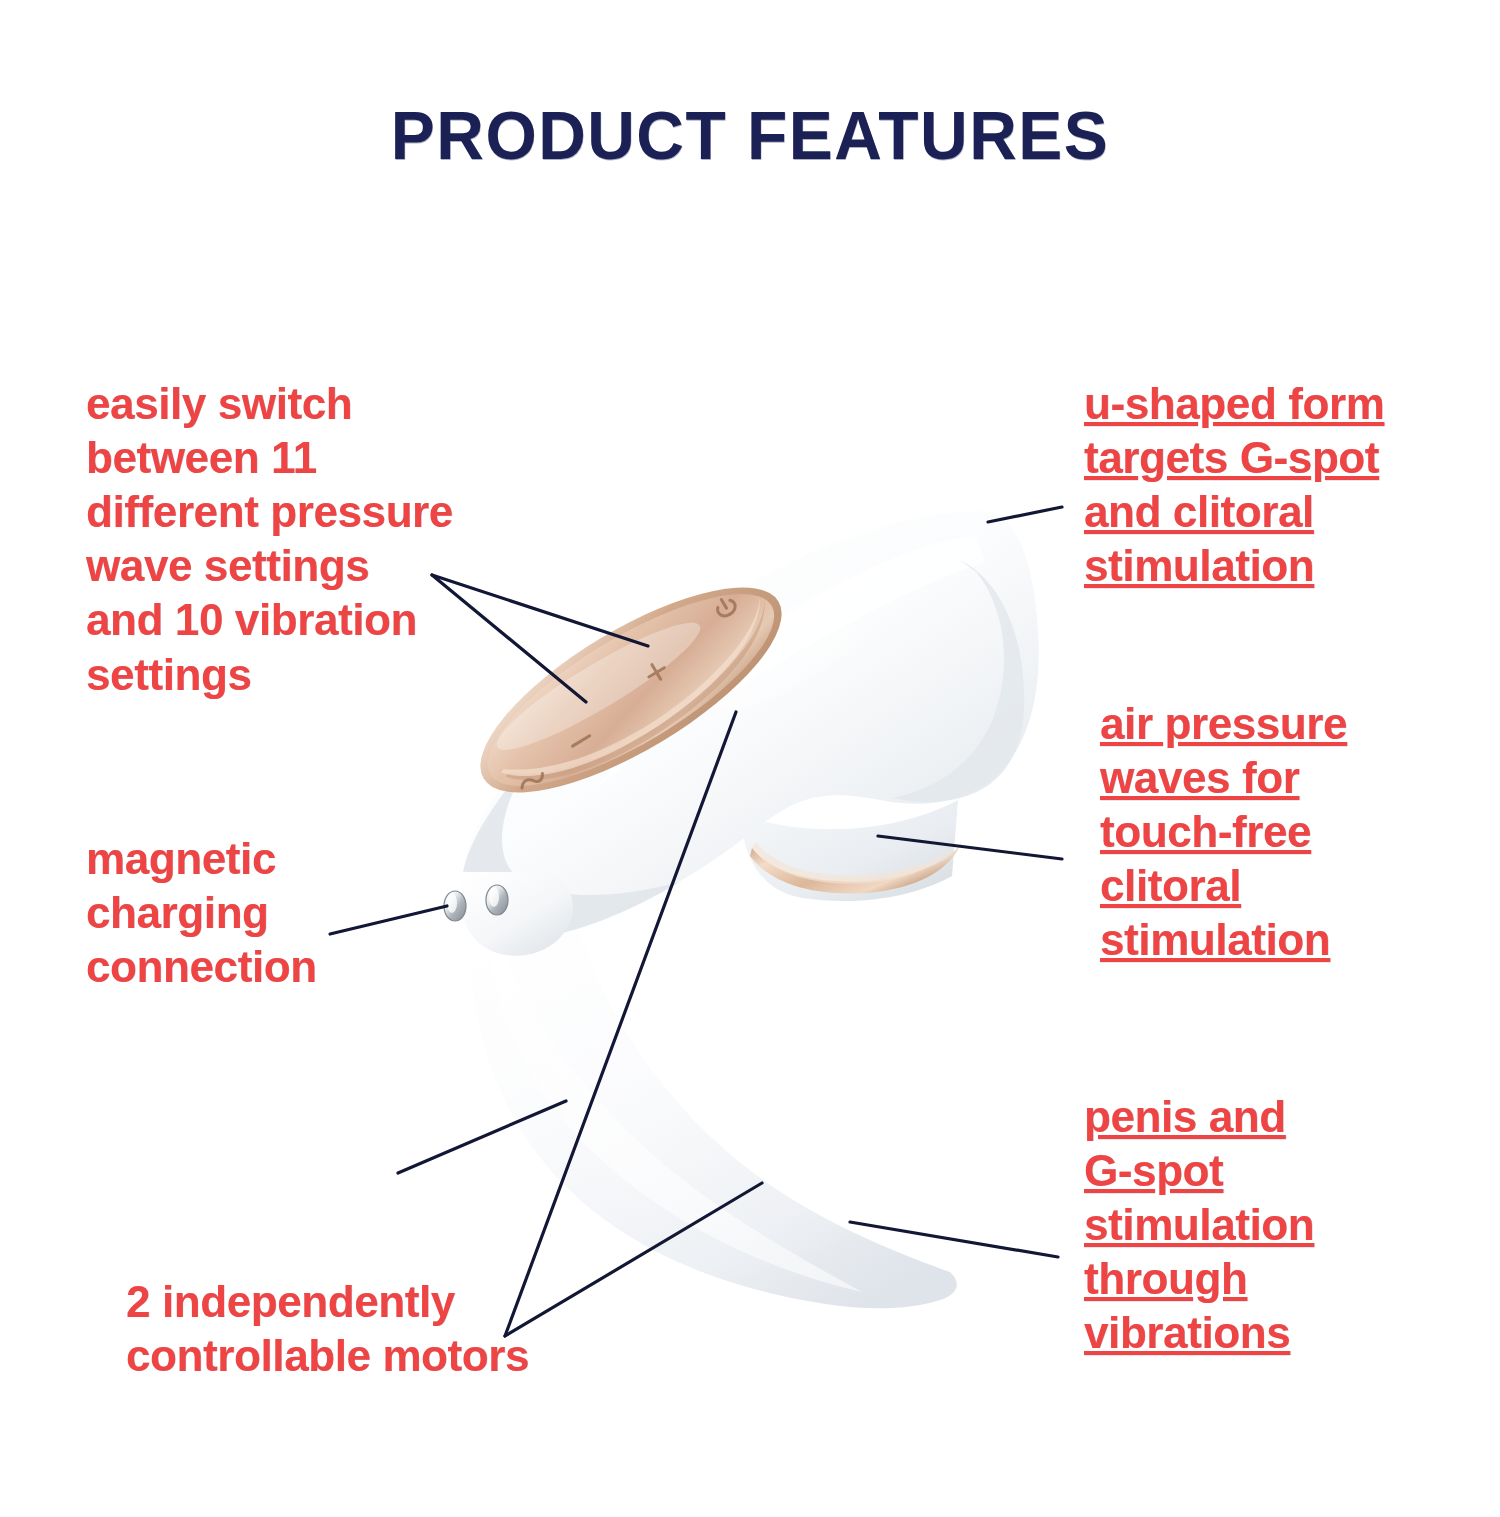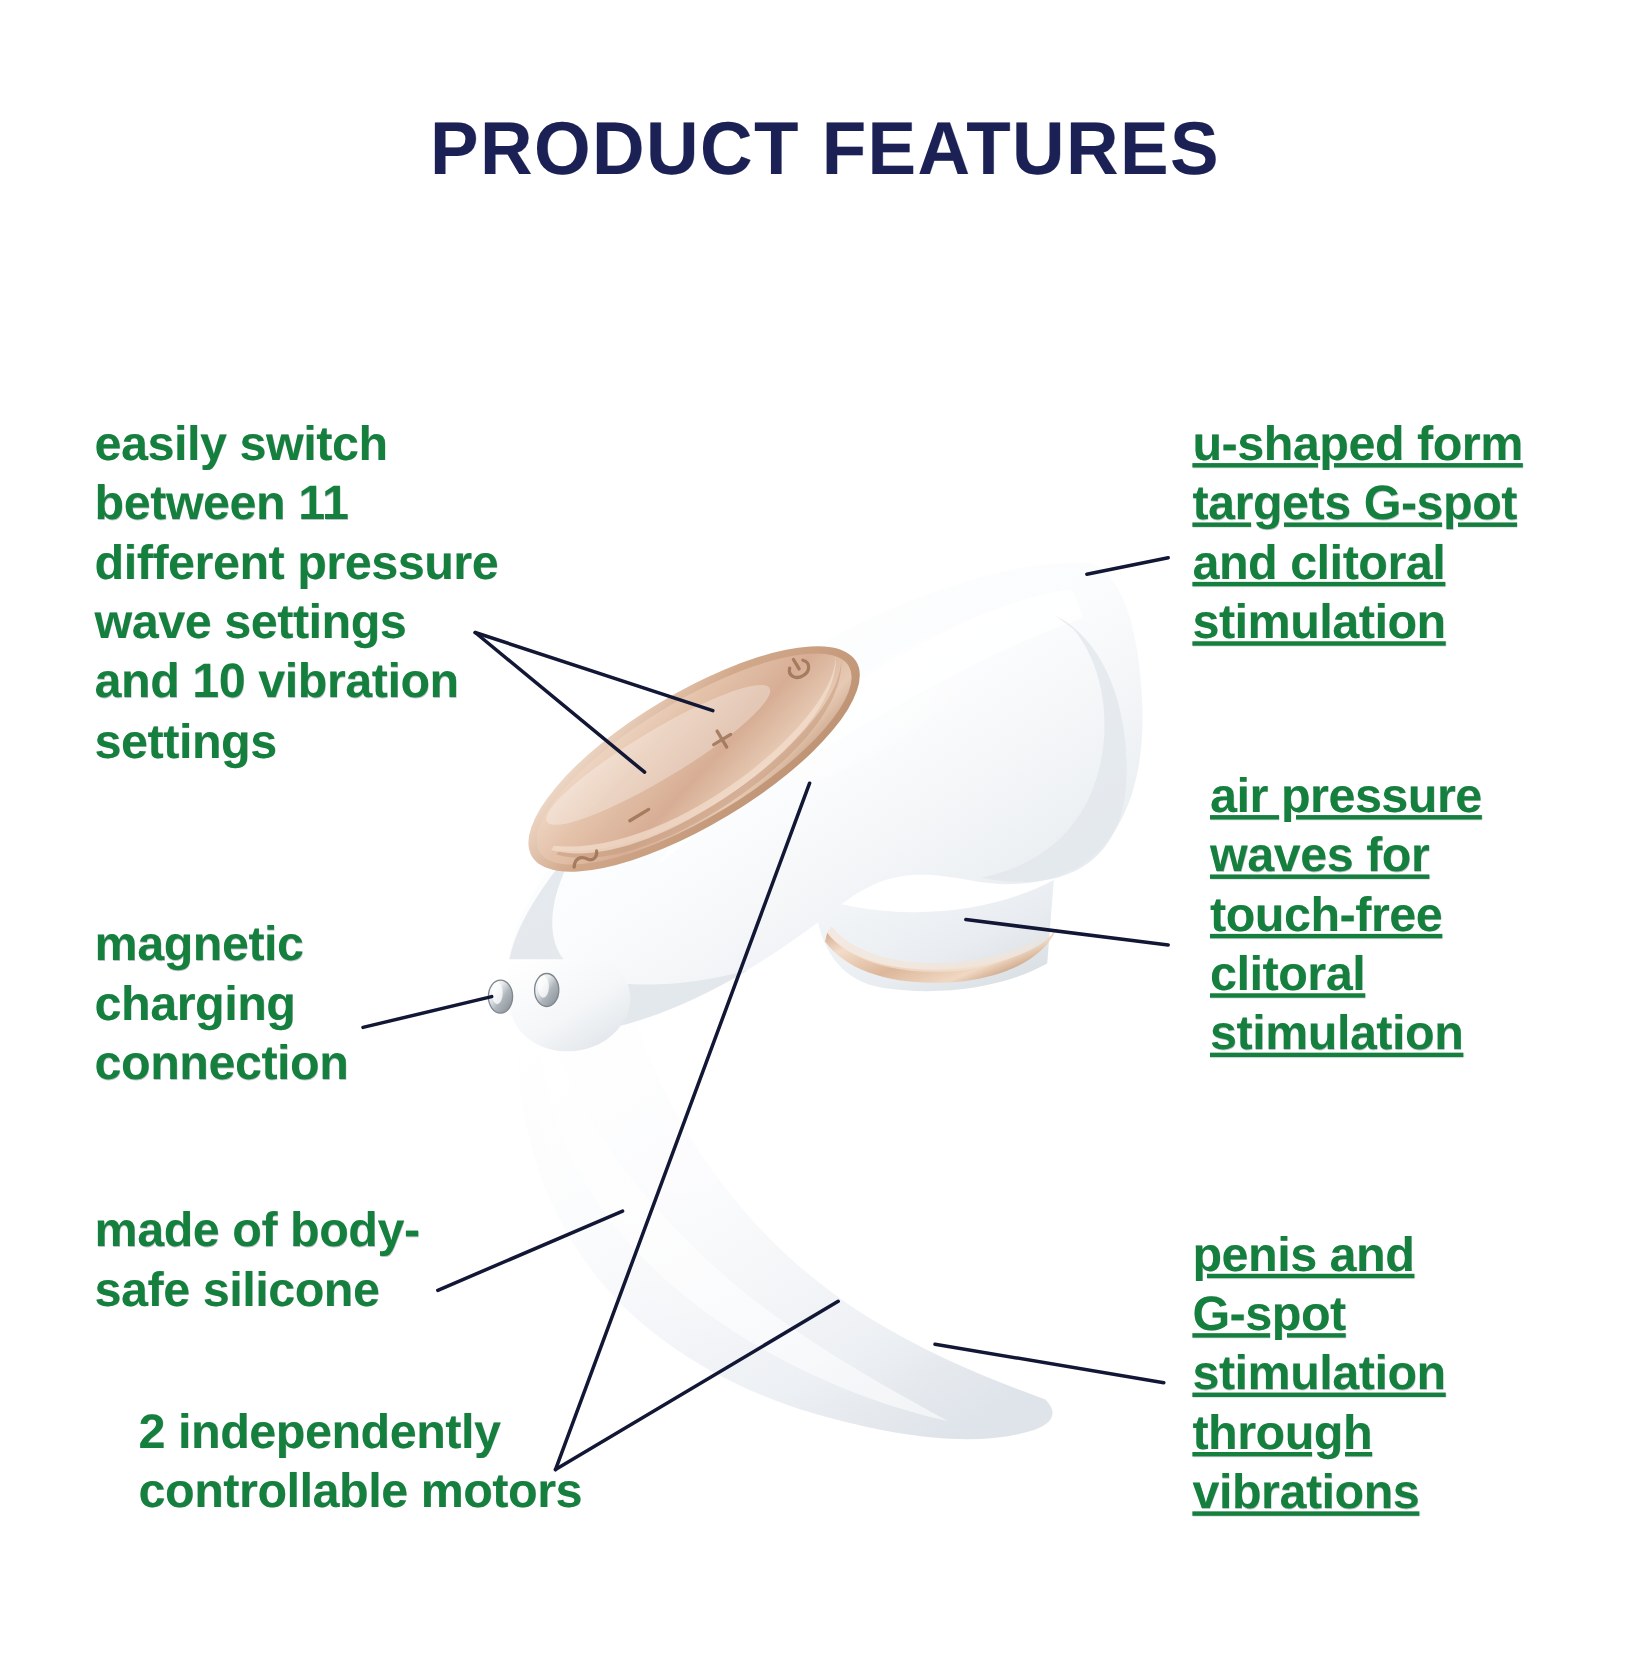--- a/index.html
+++ b/index.html
@@ -31,40 +31,40 @@
     font-size: 68px;
     letter-spacing: 1.5px;
     color: #1b2154;
     transform: scaleX(0.97);
     text-shadow: 0.5px 0.5px 0 rgba(27,33,84,0.35);
   }
 
   
   .label {
     position: absolute;
-    color: #15803d;
+    color: #ef4444;
     font-family: "Liberation Sans", sans-serif;
     font-weight: bold;
     font-size: 44px;
     line-height: 1.23;
     letter-spacing: -0.4px;
     white-space: pre-line;
     text-shadow: 0.4px 0.4px 0 rgba(24,29,79,0.28);
   }
   .label.left  { text-align: left; }
   .label.right { text-align: left; text-decoration: underline; }
 
   #label-settings   { left: 86px;  top: 377px;  width: 440px; }
   #label-charging   { left: 86px;  top: 832px;  width: 340px; }
   #label-silicone   { left: 86px;  top: 1092px; width: 400px; }
   #label-motors     { left: 86px;  top: 1275px; width: 480px; margin-left: 40px; }
 
   #label-ushape     { left: 1084px; top: 377px;  width: 370px; }
   #label-airwaves   { left: 1084px; top: 697px;  width: 330px; margin-left: 16px; }
-  #label-penis      { left: 1084px; top: 1114px; width: 330px; }
+  #label-penis      { left: 1084px; top: 1090px; width: 330px; }
 
   
   #art {
     position: absolute;
     left: 0; top: 0;
     width: 1500px;
     height: 1517px;
   }
 </style>
 </head>
@@ -317,22 +317,20 @@
 between 11
 different pressure
 wave settings
 and 10 vibration
 settings</div>
 
   <div class="label left" id="label-charging">magnetic
 charging
 connection</div>
 
-  <div class="label left" id="label-silicone">made of body-
-safe silicone</div>
 
   <div class="label left" id="label-motors">2 independently
 controllable motors</div>
 
   <div class="label right" id="label-ushape">u-shaped form
 targets G-spot
 and clitoral
 stimulation</div>
 
   <div class="label right" id="label-airwaves">air pressure

